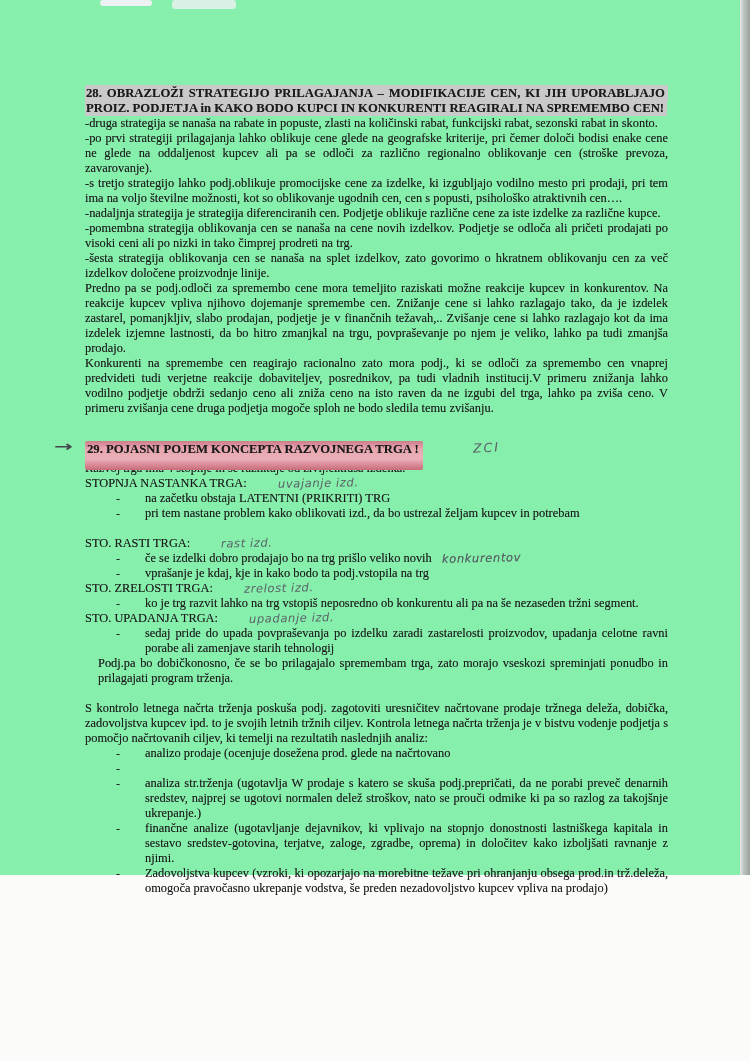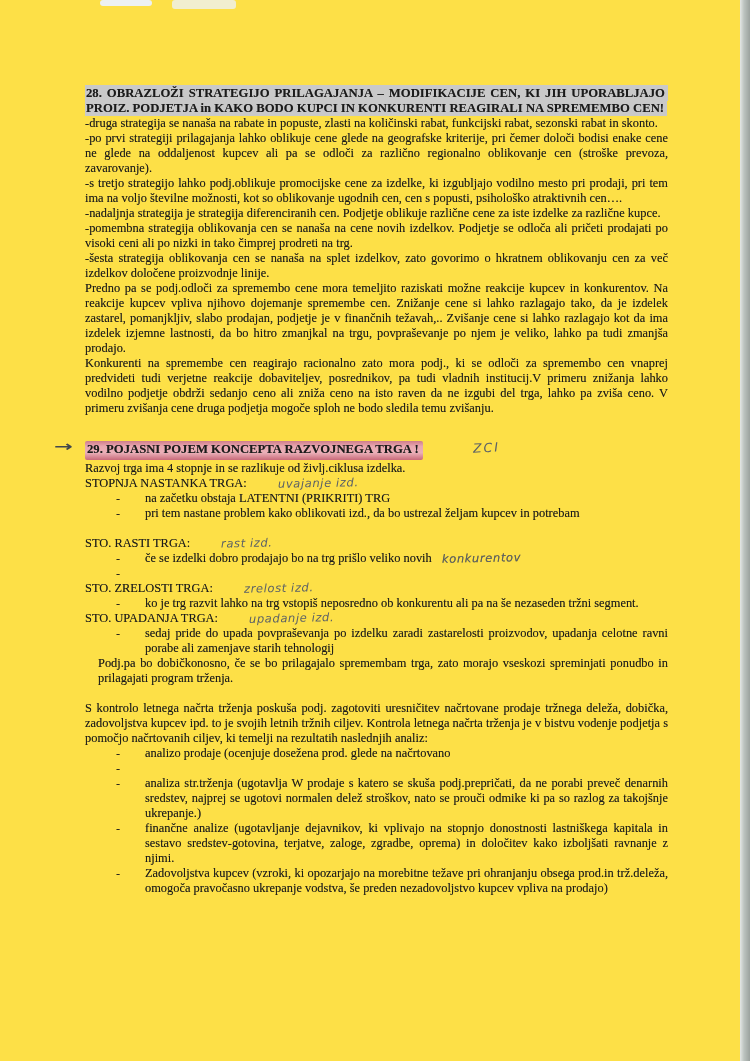--- a/index.html
+++ b/index.html
@@ -3,22 +3,22 @@
 <meta charset="utf-8">
 <style>
   html, body {
     margin: 0; padding: 0;
     width: 750px; height: 1061px;
     background: #fbfbfa;
     overflow: hidden;
   }
   .page {
     position: relative;
-    width: 750px; height: 1061px;
-    background: #fde047;
+    width: 750px; height: 875px;
+    background: #86efac;
     font-family: "Liberation Serif", serif;
     color: #1b1b1b;
   }
   .scan-strip {
     position: absolute; top: 0; right: 0; bottom: 0; width: 10px;
     background: linear-gradient(90deg, #e4e7e5 0%, #bcc3bf 40%, #9ba29e 100%);
   }
   .smudge { position: absolute; background: #edf1f2; border-radius: 3px; }
   .s1 { left: 100px; top: 0; width: 52px; height: 6px; }
   .s2 { left: 172px; top: 0; width: 64px; height: 9px; opacity: .8; }
@@ -31,21 +31,21 @@
     font-weight: bold;
     text-align: justify;
   }
   .hl {
     background: #c9c9c9;
     padding: 1px 3px 1px 1px;
     -webkit-box-decoration-break: clone; box-decoration-break: clone;
   }
   .hl-pink {
     background: linear-gradient(180deg, #cf7d8b 0%, #e8a7b0 28%, #eab0b8 62%, #c96a7a 100%);
-    padding: 1px 4px 4px 2px;
+    padding: 1px 4px 14px 2px;
     border-radius: 2px;
   }
   .para {
     margin: 0;
     font-size: 12.4px; line-height: 15px;
     text-align: justify;
   }
   .para, .heading, .stage-label, .btext { text-shadow: 0 0 0.3px rgba(25,25,25,0.45); }
   .sec29 { margin-top: 23px; }
   .sec31 { margin-top: 15px; }
@@ -132,20 +132,21 @@
         <div class="stage-label-row">
           <span class="stage-label">STO. RASTI TRGA:</span>
           <span class="hw">rast izd.</span>
         </div>
         <div class="bullet">
           <span class="dash">-</span>
           <div class="btext"><span>če se izdelki dobro prodajajo bo na trg prišlo veliko novih</span><span class="hw inline-note">konkurentov</span></div>
         </div>
         <div class="bullet">
           <span class="dash">-</span>
+          <div class="btext">vprašanje je kdaj, kje in kako bodo ta podj.vstopila na trg</div>
         </div>
       </div>
 
       <div class="stage">
         <div class="stage-label-row">
           <span class="stage-label">STO. ZRELOSTI TRGA:</span>
           <span class="hw">zrelost izd.</span>
         </div>
         <div class="bullet">
           <span class="dash">-</span>

